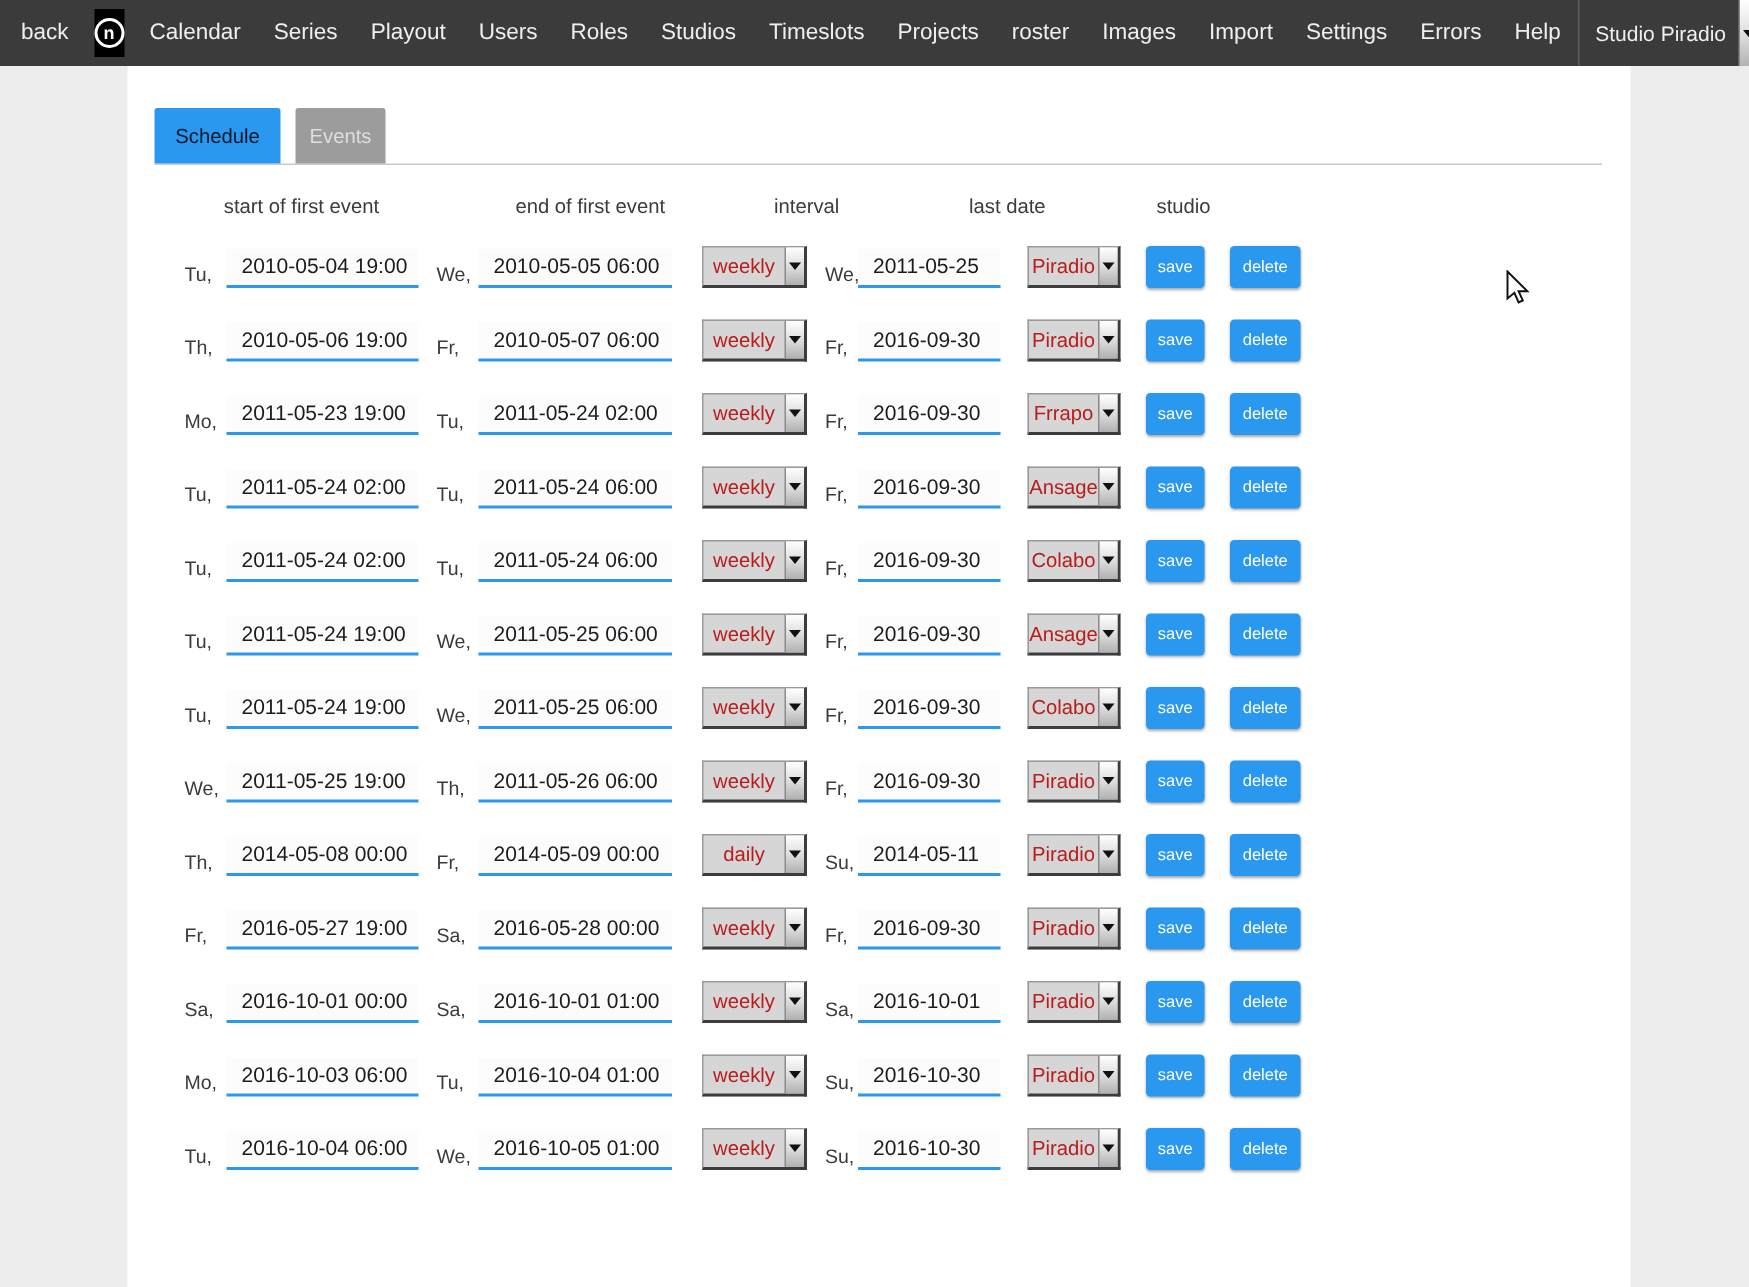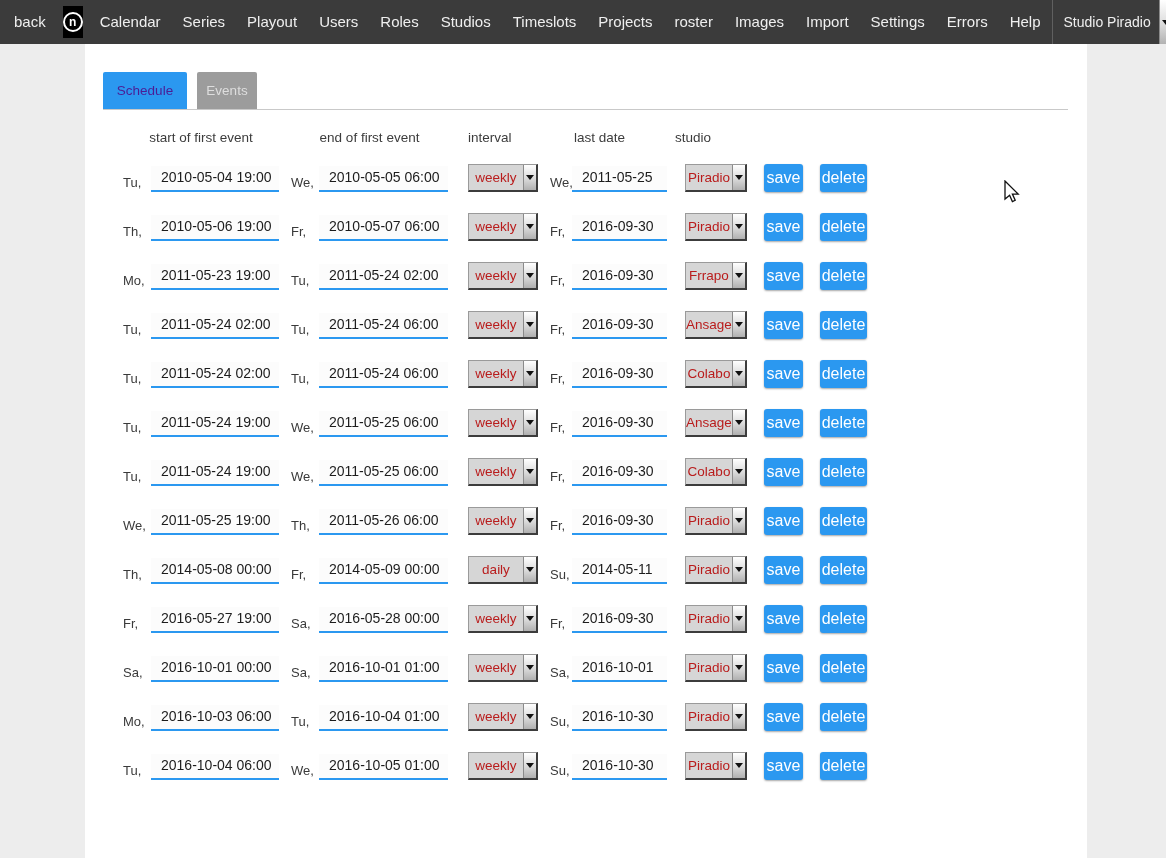--- a/index.html
+++ b/index.html
@@ -16,26 +16,26 @@
   .nav-divider { width:1px; height:44px; background:#606060; }
   .nav-select-label { padding:0 8px 0 11px; font-size:14px; line-height:44px; cursor:pointer; }
   .nav-arrow-btn { width:13px; height:44px; background:linear-gradient(180deg,#ffffff 0%,#dcdcdc 55%,#b2b2b2 100%); border-left:1px solid #8a8a8a; display:flex; align-items:center; justify-content:center; cursor:pointer; }
   .nav-arrow-btn .tri { width:0; height:0; border-left:4px solid transparent; border-right:4px solid transparent; border-top:5px solid #111; }
 
   
   .content { position:absolute; left:85px; top:44px; width:1002px; height:814px; background:#ffffff; }
   .page-title { color:#7a7a7a; font-size:18px; margin:36px 0 0 28px; }
   .tabs { display:flex; margin:28px 0 0 18px; padding-right:19px; }
   .tab { height:37px; line-height:37px; text-align:center; font-size:13.5px; border-radius:2px 2px 0 0; cursor:pointer; }
-  .tab.active { background:#2b98f0; color:#4c1d95; width:84px; }
+  .tab.active { background:#2b98f0; color:#0f172a; width:84px; }
   .tab.inactive { background:#9c9c9c; color:#dedede; width:60px; margin-left:10px; }
   .tab-rule { height:1px; background:#c9c9c9; margin:0 19px 0 18px; }
 
   
-  .sched-header { display:flex; margin:20px 0 0 38px; font-size:13.5px; color:#3c3c3c; }
+  .sched-header { display:flex; margin:20px 0 0 38px; font-size:13.5px; color:#3c3c3c;gap:24px; }
   .h-col1 { width:156px; text-align:center; }
   .h-col2 { width:157px; margin-left:12px; text-align:center; }
   .h-col3 { width:70px; margin-left:20px; }
   .h-col4 { width:117px; margin-left:12px; padding-left:24px; }
   .h-col5 { width:80px; margin-left:8px; }
 
   
   .rows { margin-top:10px; }
   .row { display:flex; align-items:flex-end; height:49px; padding:0 0 12px 38px; }
   .day { font-size:13px; color:#3a3a3a; padding-bottom:2px; }
@@ -45,21 +45,21 @@
   .txt-input { height:26px; border:none; outline:none; background:#fcfcfc; border-bottom:2px solid #2b98f0; font-family:"Liberation Sans",sans-serif; font-size:14px; color:#1c1c1c; padding:0 0 2px 10px; }
   .in1 { width:128px; margin-left:2px; }
   .in2 { width:129px; margin-left:2px; }
   .in3 { width:95px; margin-left:2px; }
   .sel { height:28px; display:flex; background:#d6d6d6; border:1px solid #9a9a9a; border-right:2px solid #3c3c3c; border-bottom:2px solid #3c3c3c; cursor:pointer; }
   .sel-interval { width:70px; margin-left:20px; }
   .sel-studio { width:62px; margin-left:18px;margin-top:22px; }
   .sel-text { flex:1; font-size:13.5px; color:#b91c1c; display:flex; align-items:center; justify-content:center; overflow:hidden; }
   .sel-arrow { width:13px; background:linear-gradient(180deg,#ffffff 0%,#dadada 55%,#b0b0b0 100%); border-left:1px solid #8a8a8a; display:flex; align-items:center; justify-content:center; }
   .sel-arrow .tri { width:0; height:0; border-left:4px solid transparent; border-right:4px solid transparent; border-top:5px solid #111; }
-  .btn { height:28px; border:none; border-radius:3px; background:#2b98f0; color:#ffffff; font-family:"Liberation Sans",sans-serif; font-size:16px; box-shadow:0 1px 2px rgba(0,0,0,.35); cursor:pointer; }
+  .btn { height:28px; border:none; border-radius:3px; background:#2b98f0; color:#ffffff; font-family:"Liberation Sans",sans-serif; font-size:11px; box-shadow:0 1px 2px rgba(0,0,0,.35); cursor:pointer; }
   .btn-save { width:39px; margin-left:17px; }
   .btn-delete { width:47px; margin-left:17px; }
 
   .cursor { position:absolute; left:1001px; top:180px; width:20px; height:24px; pointer-events:none; z-index:10; }
 </style>
 </head>
 <body>
 
 <div class="navbar">
   <span class="nav-item">back</span>

